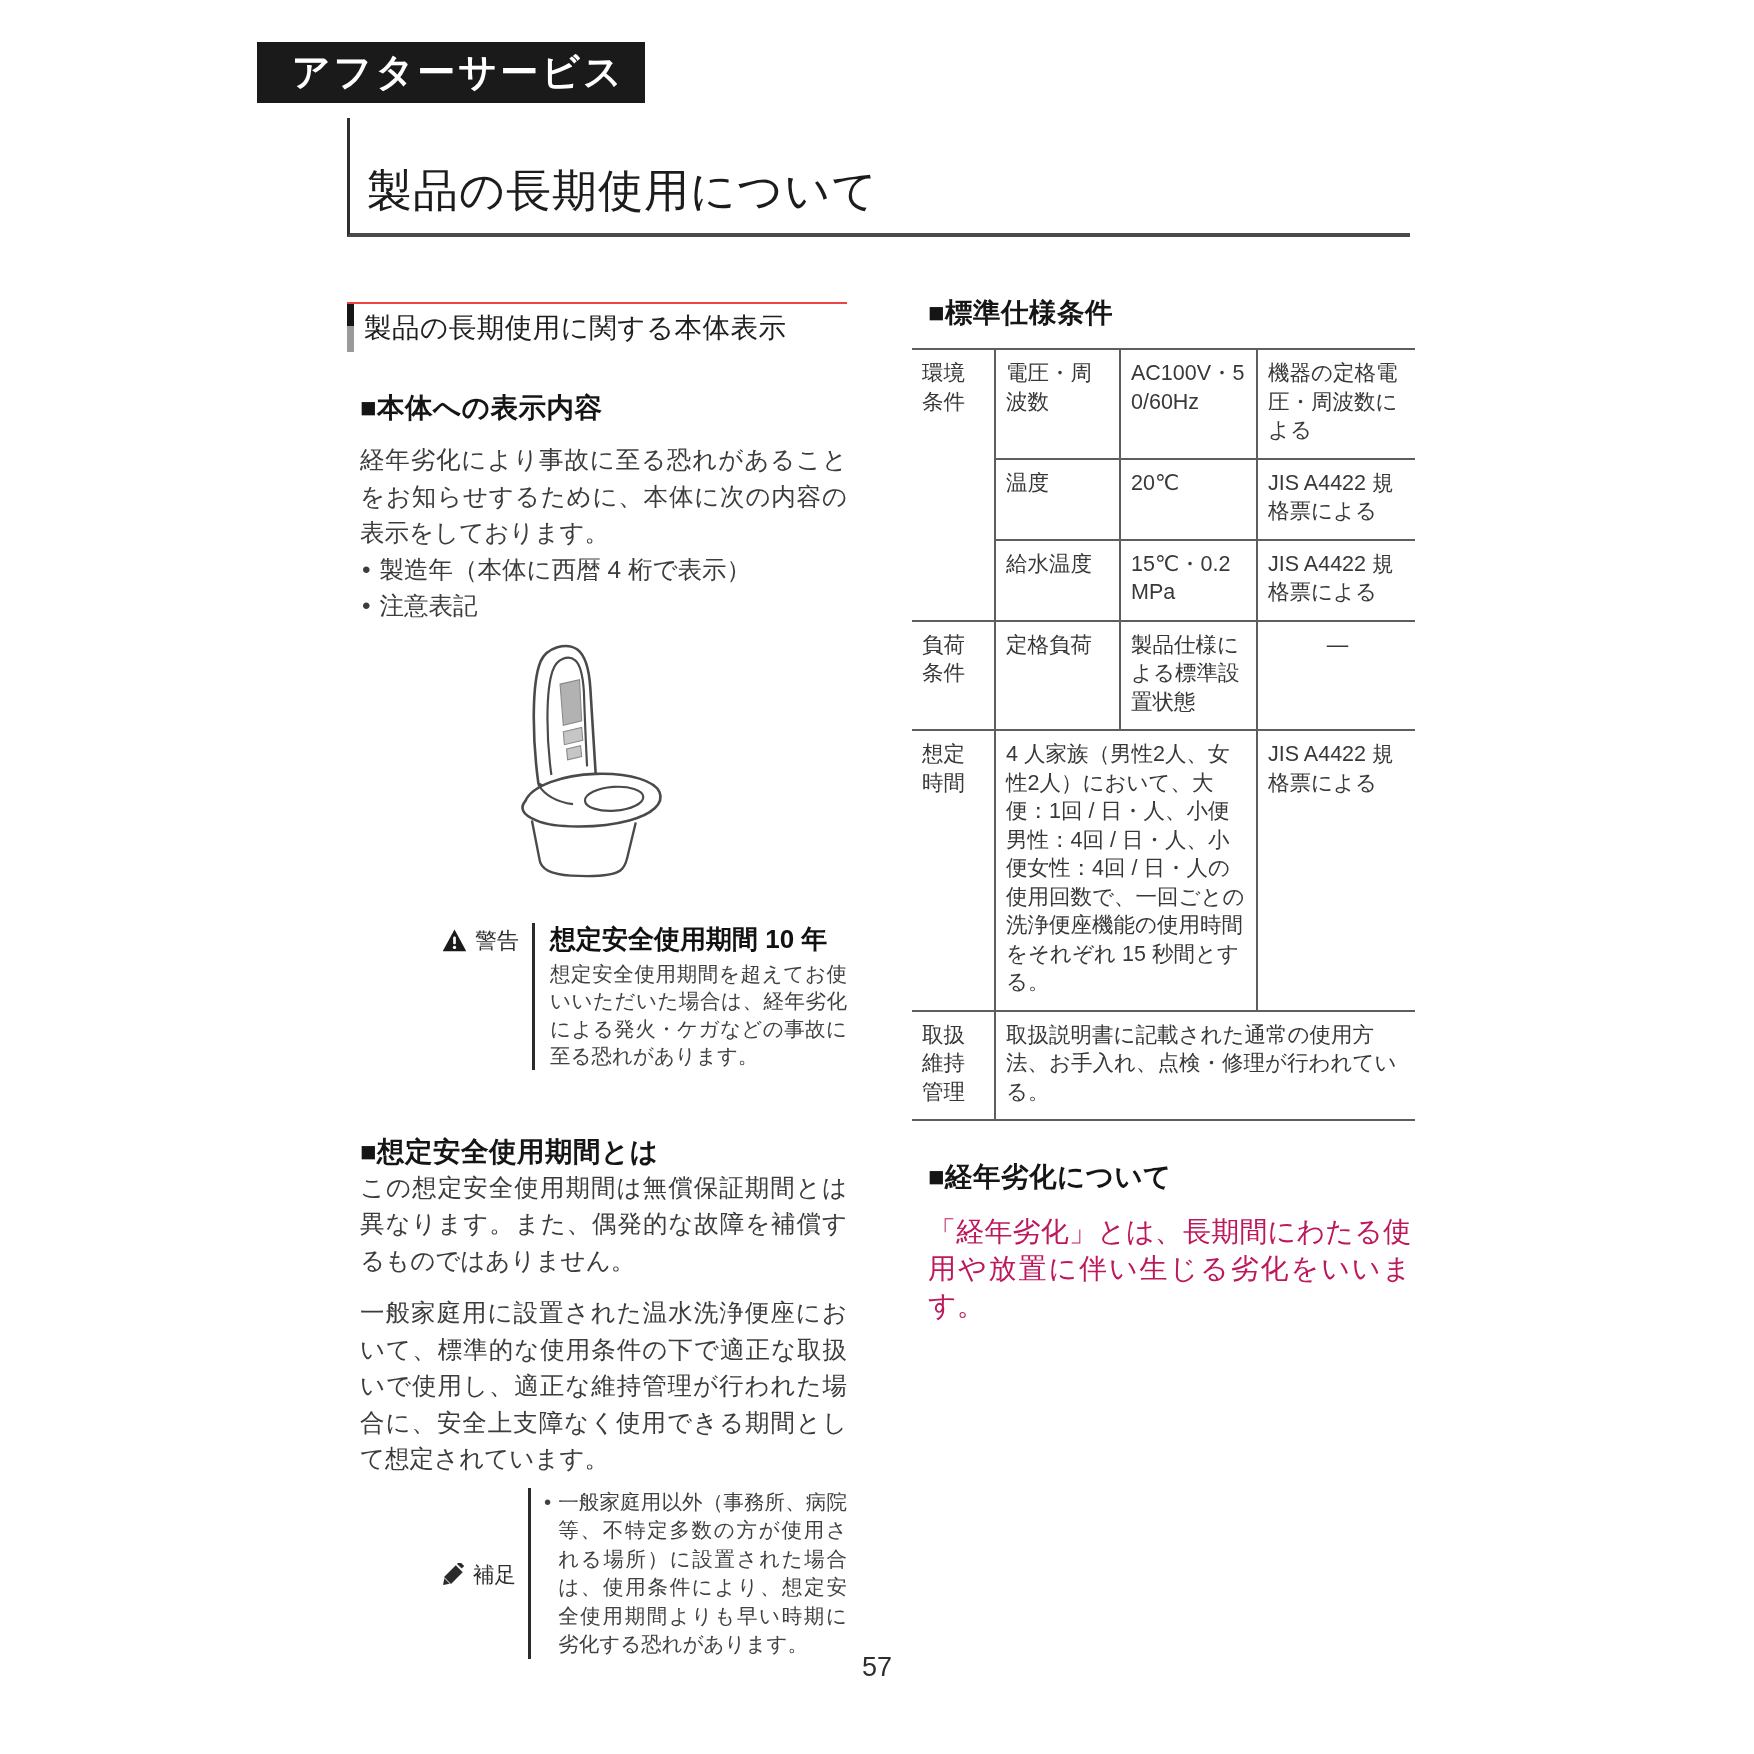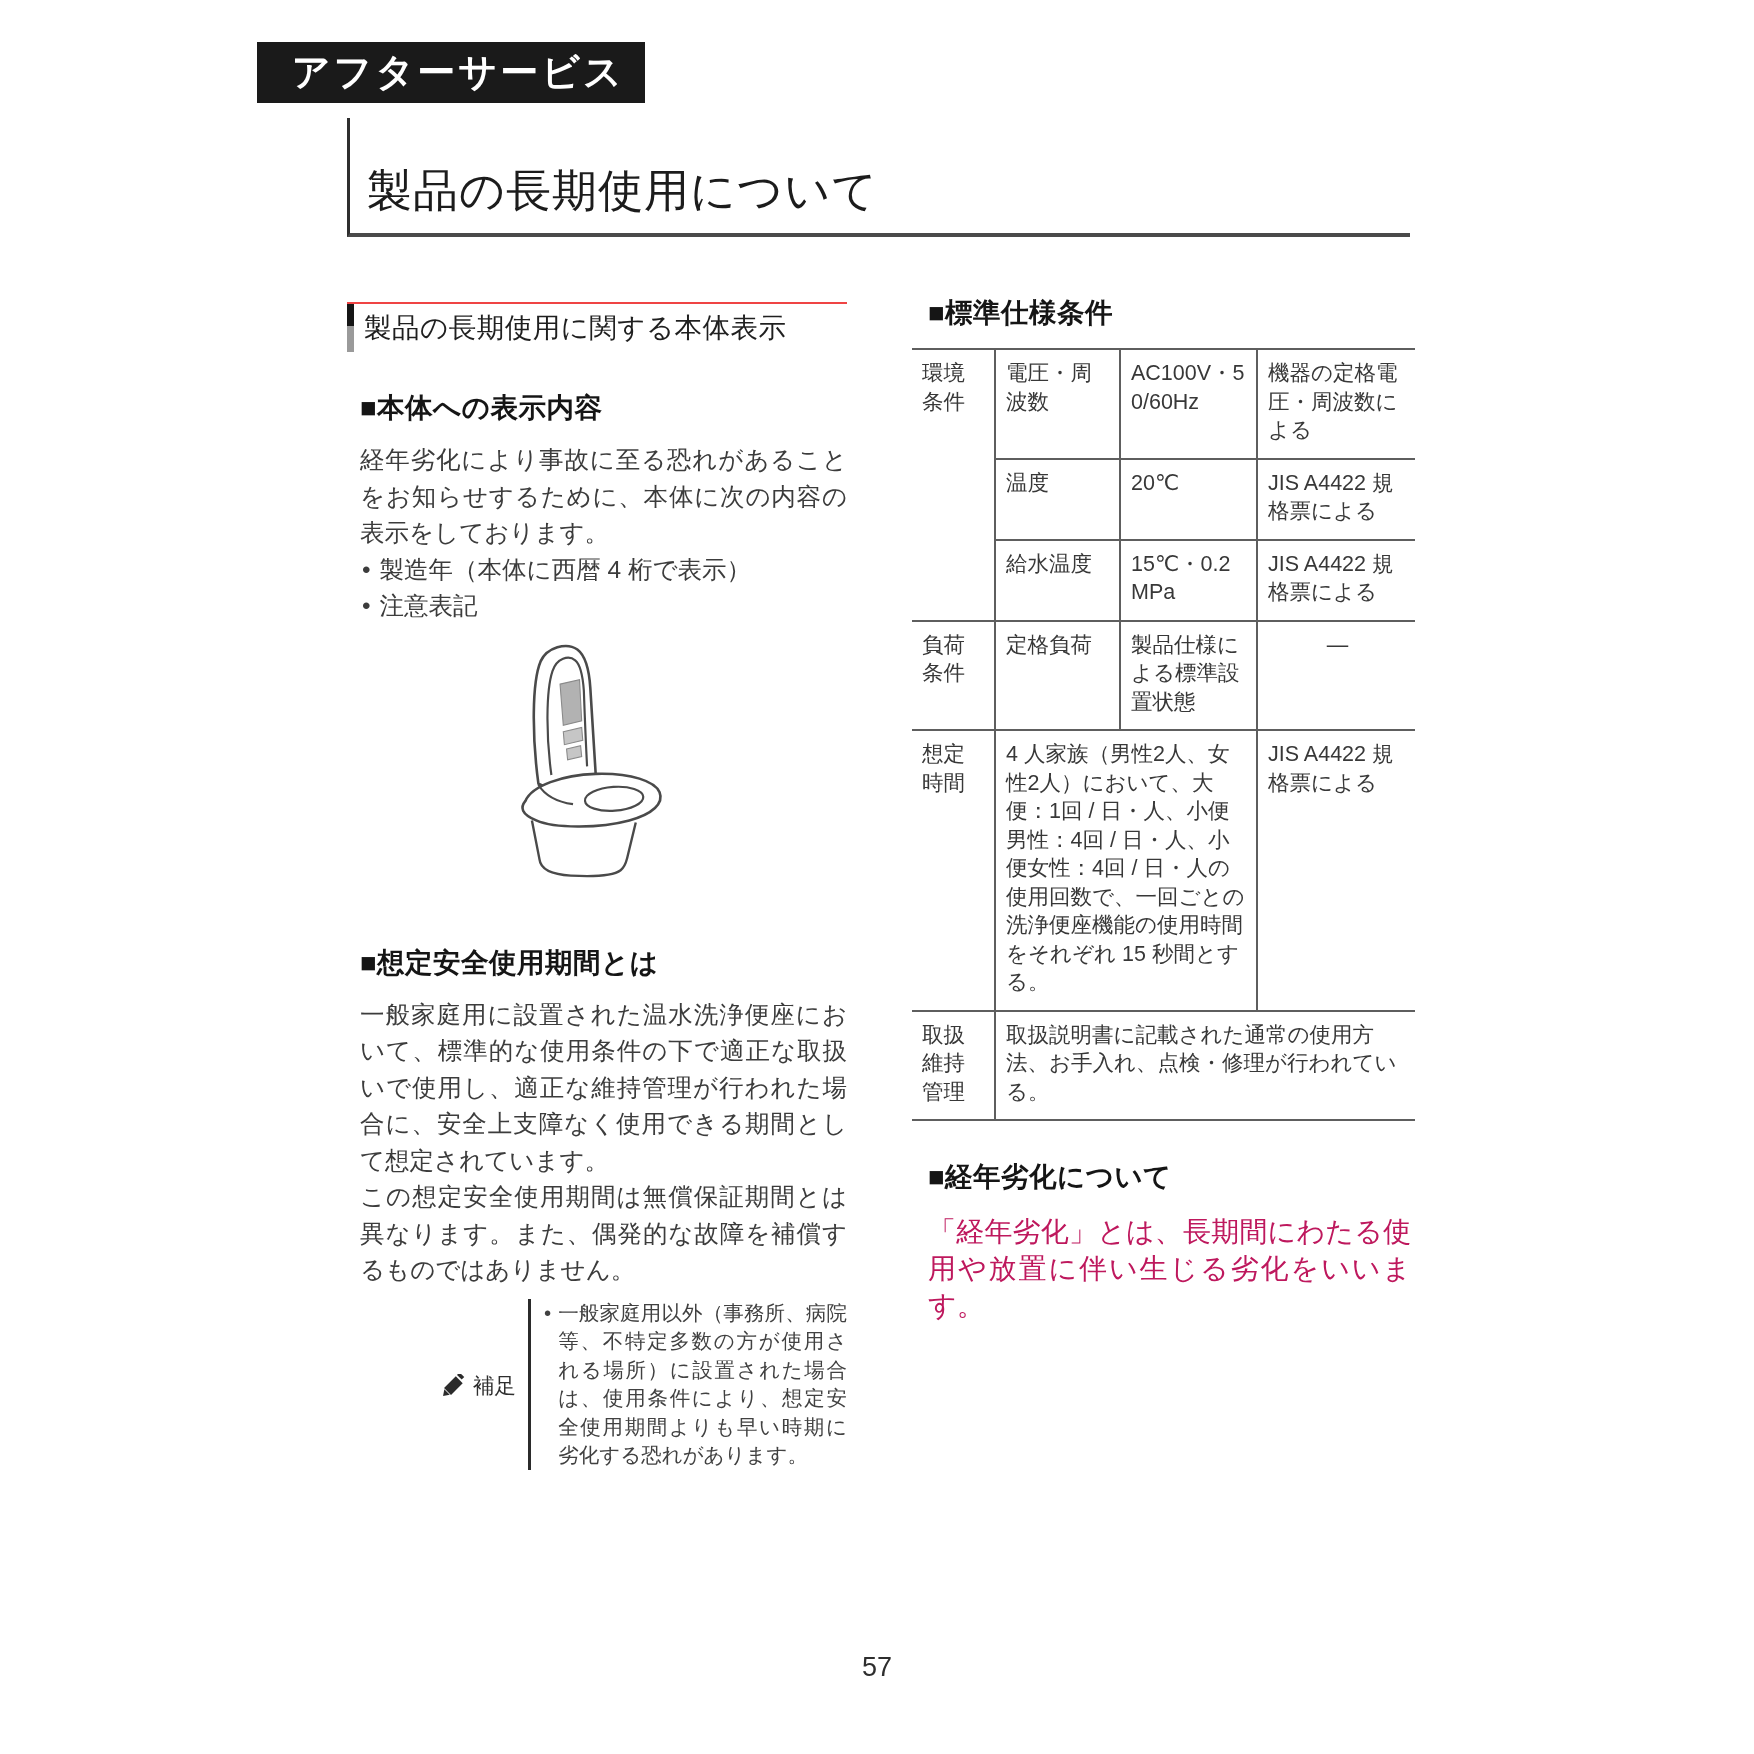--- a/index.html
+++ b/index.html
@@ -119,24 +119,38 @@
       <polygon points="56,98 69,95 70,105 57,108" fill="#c6c6c6" stroke="#8a8a8a" stroke-width="1"></polygon>
 
       <path d="M24,164 L31,200 C32,209 42,214 60,215 C78,216 98,216 106,210 C110,207 111,203 112,199 L120,166" fill="#ffffff" stroke="#4a4a4a" stroke-width="2.2"></path>
 
       <path d="M18,146 C24,132 52,122 83,121 C116,120 138,128 142,138 C146,148 136,158 114,164 C88,171 46,172 28,164 C14,158 13,152 18,146 Z" fill="#ffffff" stroke="#4a4a4a" stroke-width="2.4"></path>
       <ellipse cx="100" cy="144" rx="27" ry="11" transform="rotate(-4 100 144)" fill="none" stroke="#4a4a4a" stroke-width="2"></ellipse>
       <path d="M30,131 C36,141 48,147 62,149" fill="none" stroke="#4a4a4a" stroke-width="2"></path>
     </svg>
   </div>
 
+  <div class="warn-row">
+    <span class="warn-label">
+      <svg class="inline-svg" width="25" height="23" viewBox="0 0 24 22">
+        <path d="M12,0.5 L23.3,21.3 L0.7,21.3 Z" fill="#1a1a1a"></path>
+        <rect x="10.7" y="7.2" width="2.6" height="7.4" rx="1.2" fill="#ffffff"></rect>
+        <circle cx="12" cy="17.6" r="1.6" fill="#ffffff"></circle>
+      </svg>
+      <span>警告</span>
+    </span>
+    <div class="warn-body">
+      <div class="warn-title">想定安全使用期間 10 年</div>
+      <div class="warn-text">想定安全使用期間を超えてお使いいただいた場合は、経年劣化による発火・ケガなどの事故に至る恐れがあります。</div>
+    </div>
+  </div>
 
   <h3 class="square-heading" style="margin-top:64px;">■想定安全使用期間とは</h3>
+  <p class="body-text" style="margin-top:0;">この想定安全使用期間は無償保証期間とは異なります。また、偶発的な故障を補償するものではありません。</p>
   <p class="body-text">一般家庭用に設置された温水洗浄便座において、標準的な使用条件の下で適正な取扱いで使用し、適正な維持管理が行われた場合に、安全上支障なく使用できる期間として想定されています。</p>
-  <p class="body-text" style="margin-top:0;">この想定安全使用期間は無償保証期間とは異なります。また、偶発的な故障を補償するものではありません。</p>
 
   <div class="note-row">
     <span class="note-label">
       <svg class="inline-svg" width="23" height="23" viewBox="0 0 22 22">
         <polygon points="13.2,2.2 19.8,8.8 8.6,20 2,13.4" fill="#2b2b2b"></polygon>
         <polygon points="1,21 2.2,14.6 7.4,19.8" fill="#2b2b2b"></polygon>
         <rect x="14.6" y="0.2" width="6.4" height="3.4" transform="rotate(45 17.8 1.9)" fill="#2b2b2b"></rect>
       </svg>
       <span>補足</span>
     </span>

